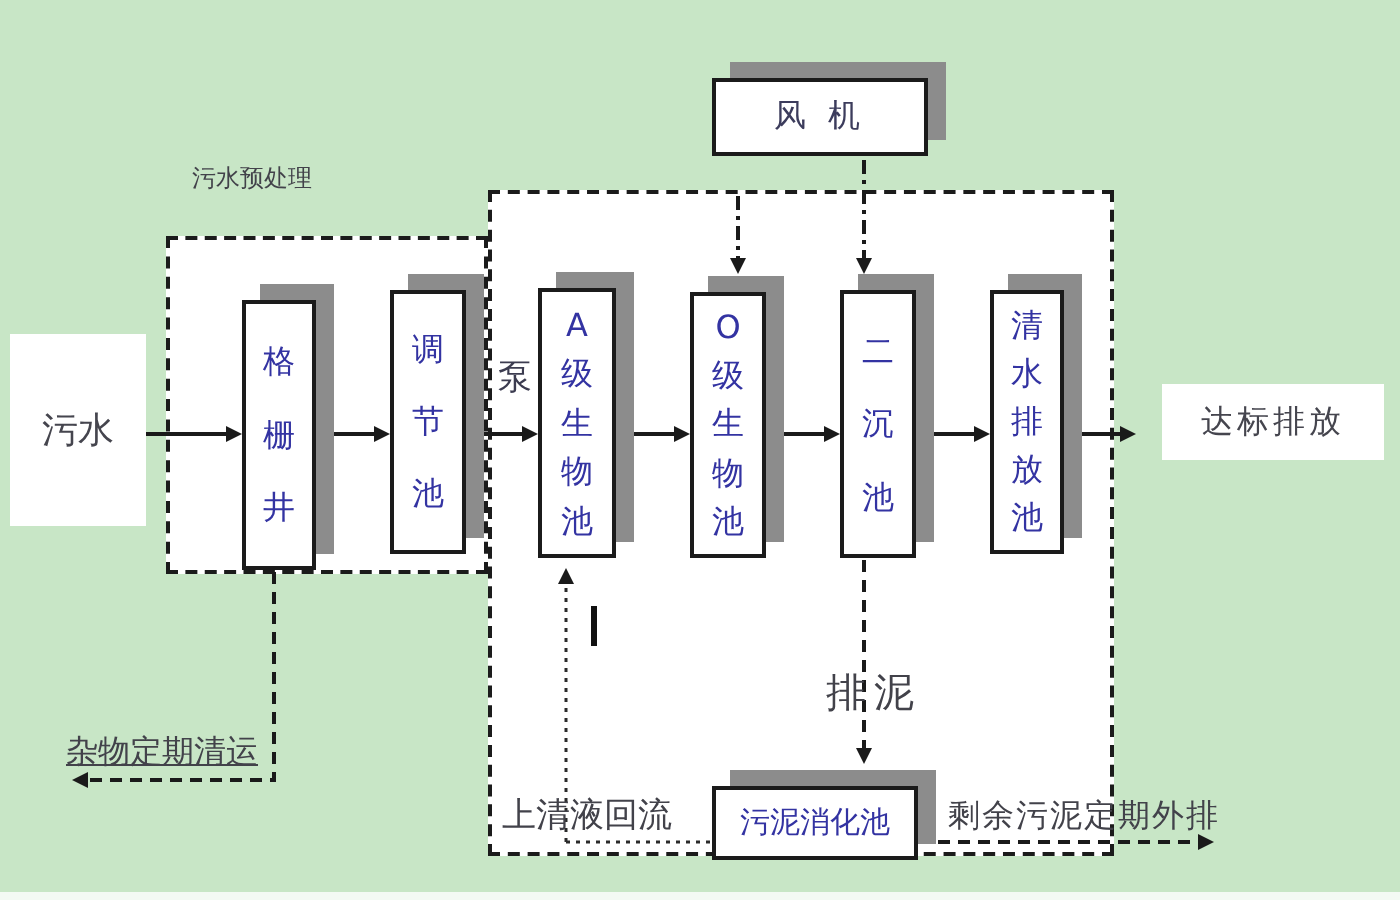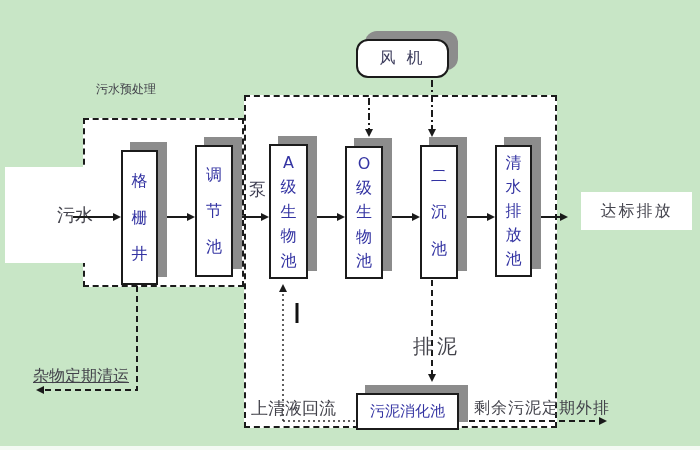--- a/index.html
+++ b/index.html
@@ -79,21 +79,21 @@
     </g>
 
     <g stroke="#2a2a2a" stroke-width="1.5" fill="none" stroke-dasharray="2 3">
       <line x1="355" y1="421" x2="283" y2="421"></line>
       <line x1="283" y1="421" x2="283" y2="292" marker-end="url(#arw)"></line>
     </g>
 
     <line x1="297" y1="303" x2="297" y2="323" stroke="#111" stroke-width="3"></line>
   </svg>
 
-  <div class="plain-box" style="left:5px;top:167px;width:68px;height:96px;font-size:18px;padding-left:36px;">
+  <div class="plain-box" style="left:5px;top:167px;width:68px;height:96px;font-size:18px;">
     <span>污水</span>
   </div>
   <div class="plain-box" style="left:581px;top:192px;width:111px;height:38px;font-size:16px;letter-spacing:2px;">
     <span>达标排放</span>
   </div>
 
   <div class="pbox" style="left:121px;top:150px;width:37px;height:135px;">
     <div class="vsplit">
         <span>格</span>
         <span>栅</span>
@@ -135,21 +135,21 @@
   <div class="pbox" style="left:495px;top:145px;width:37px;height:132px;">
     <div class="vsplit">
         <span>清</span>
         <span>水</span>
         <span>排</span>
         <span>放</span>
         <span>池</span>
       </div>
   </div>
 
-  <div class="pbox" style="left:356px;top:39px;width:93px;height:39px;font-size:16px;color:#3c3c5c;letter-spacing:3px;border-radius:12px;">
+  <div class="pbox" style="left:356px;top:39px;width:108px;height:39px;font-size:16px;color:#3c3c5c;letter-spacing:3px;">
     <span>风 机</span>
   </div>
   <div class="pbox" style="left:356px;top:393px;width:103px;height:37px;font-size:15px;">
     <span>污泥消化池</span>
   </div>
 
   <span class="lbl" style="left:96px;top:83px;font-size:12px;">污水预处理</span>
   <span class="lbl" style="left:249px;top:181px;font-size:17px;color:#3c3c50;">泵</span>
   <span class="lbl" style="left:33px;top:368px;font-size:16px;text-decoration:underline;">杂物定期清运</span>
   <span class="lbl" style="left:251px;top:400px;font-size:17px;">上清液回流</span>

